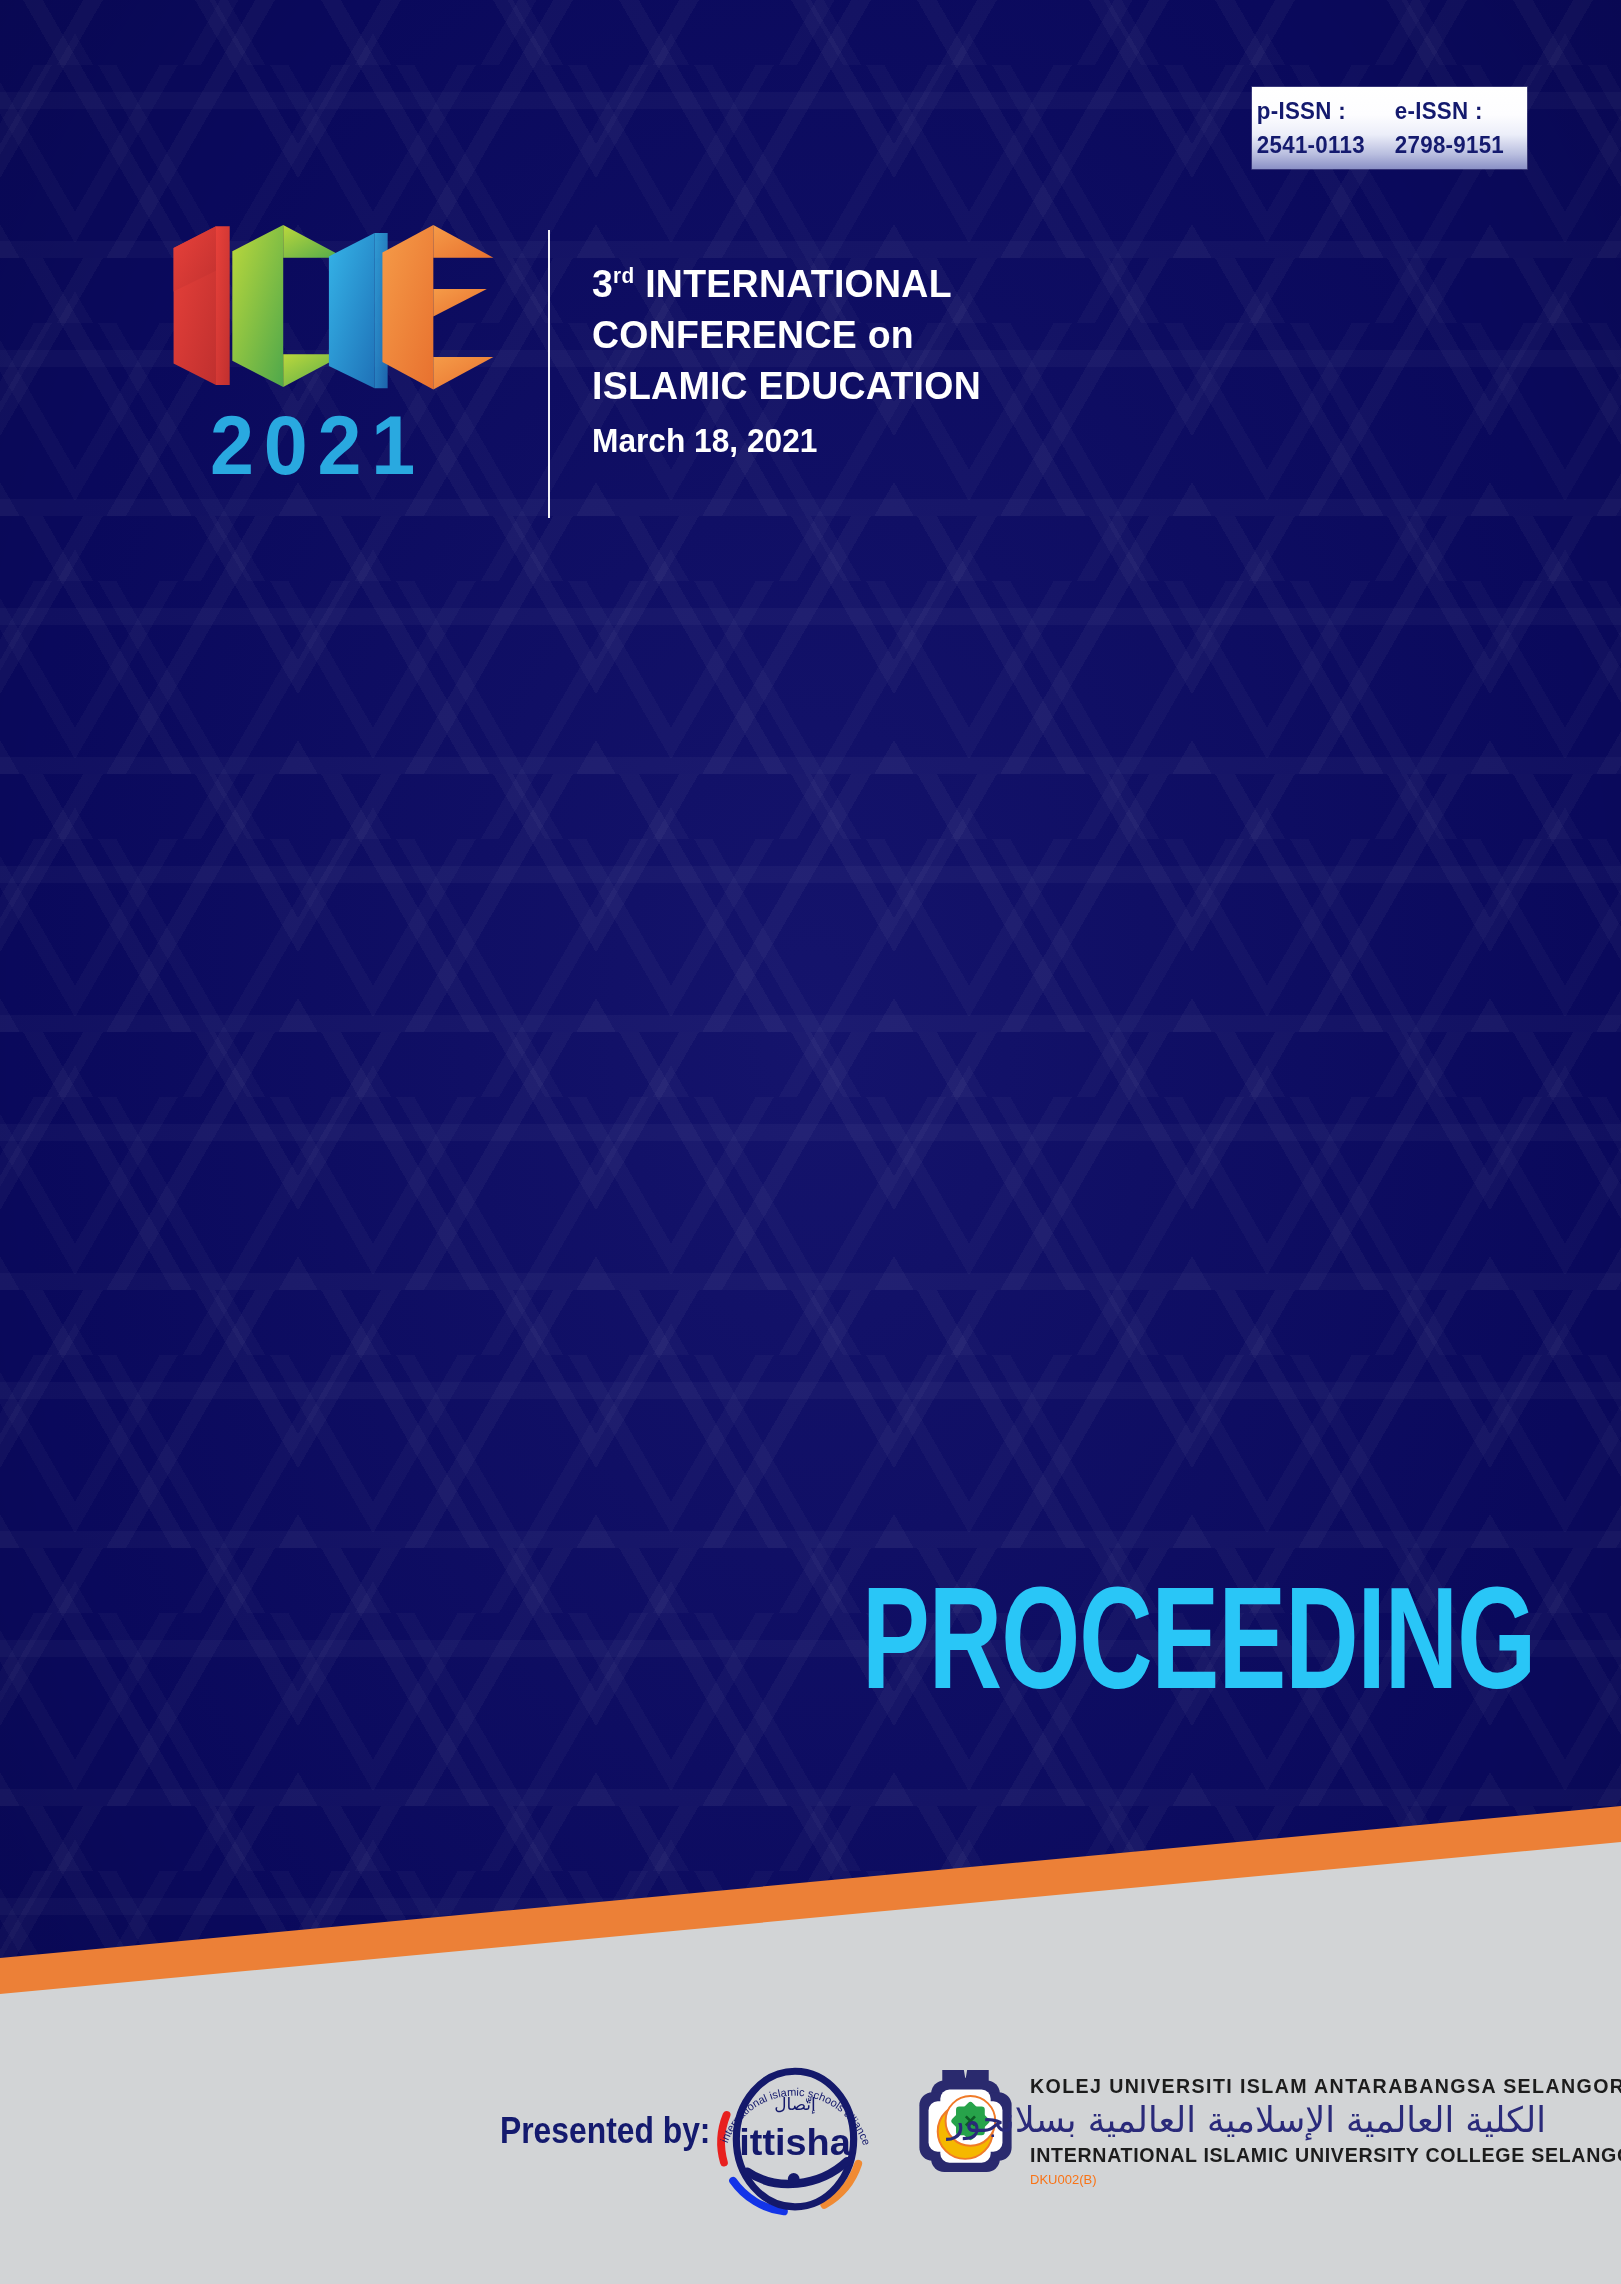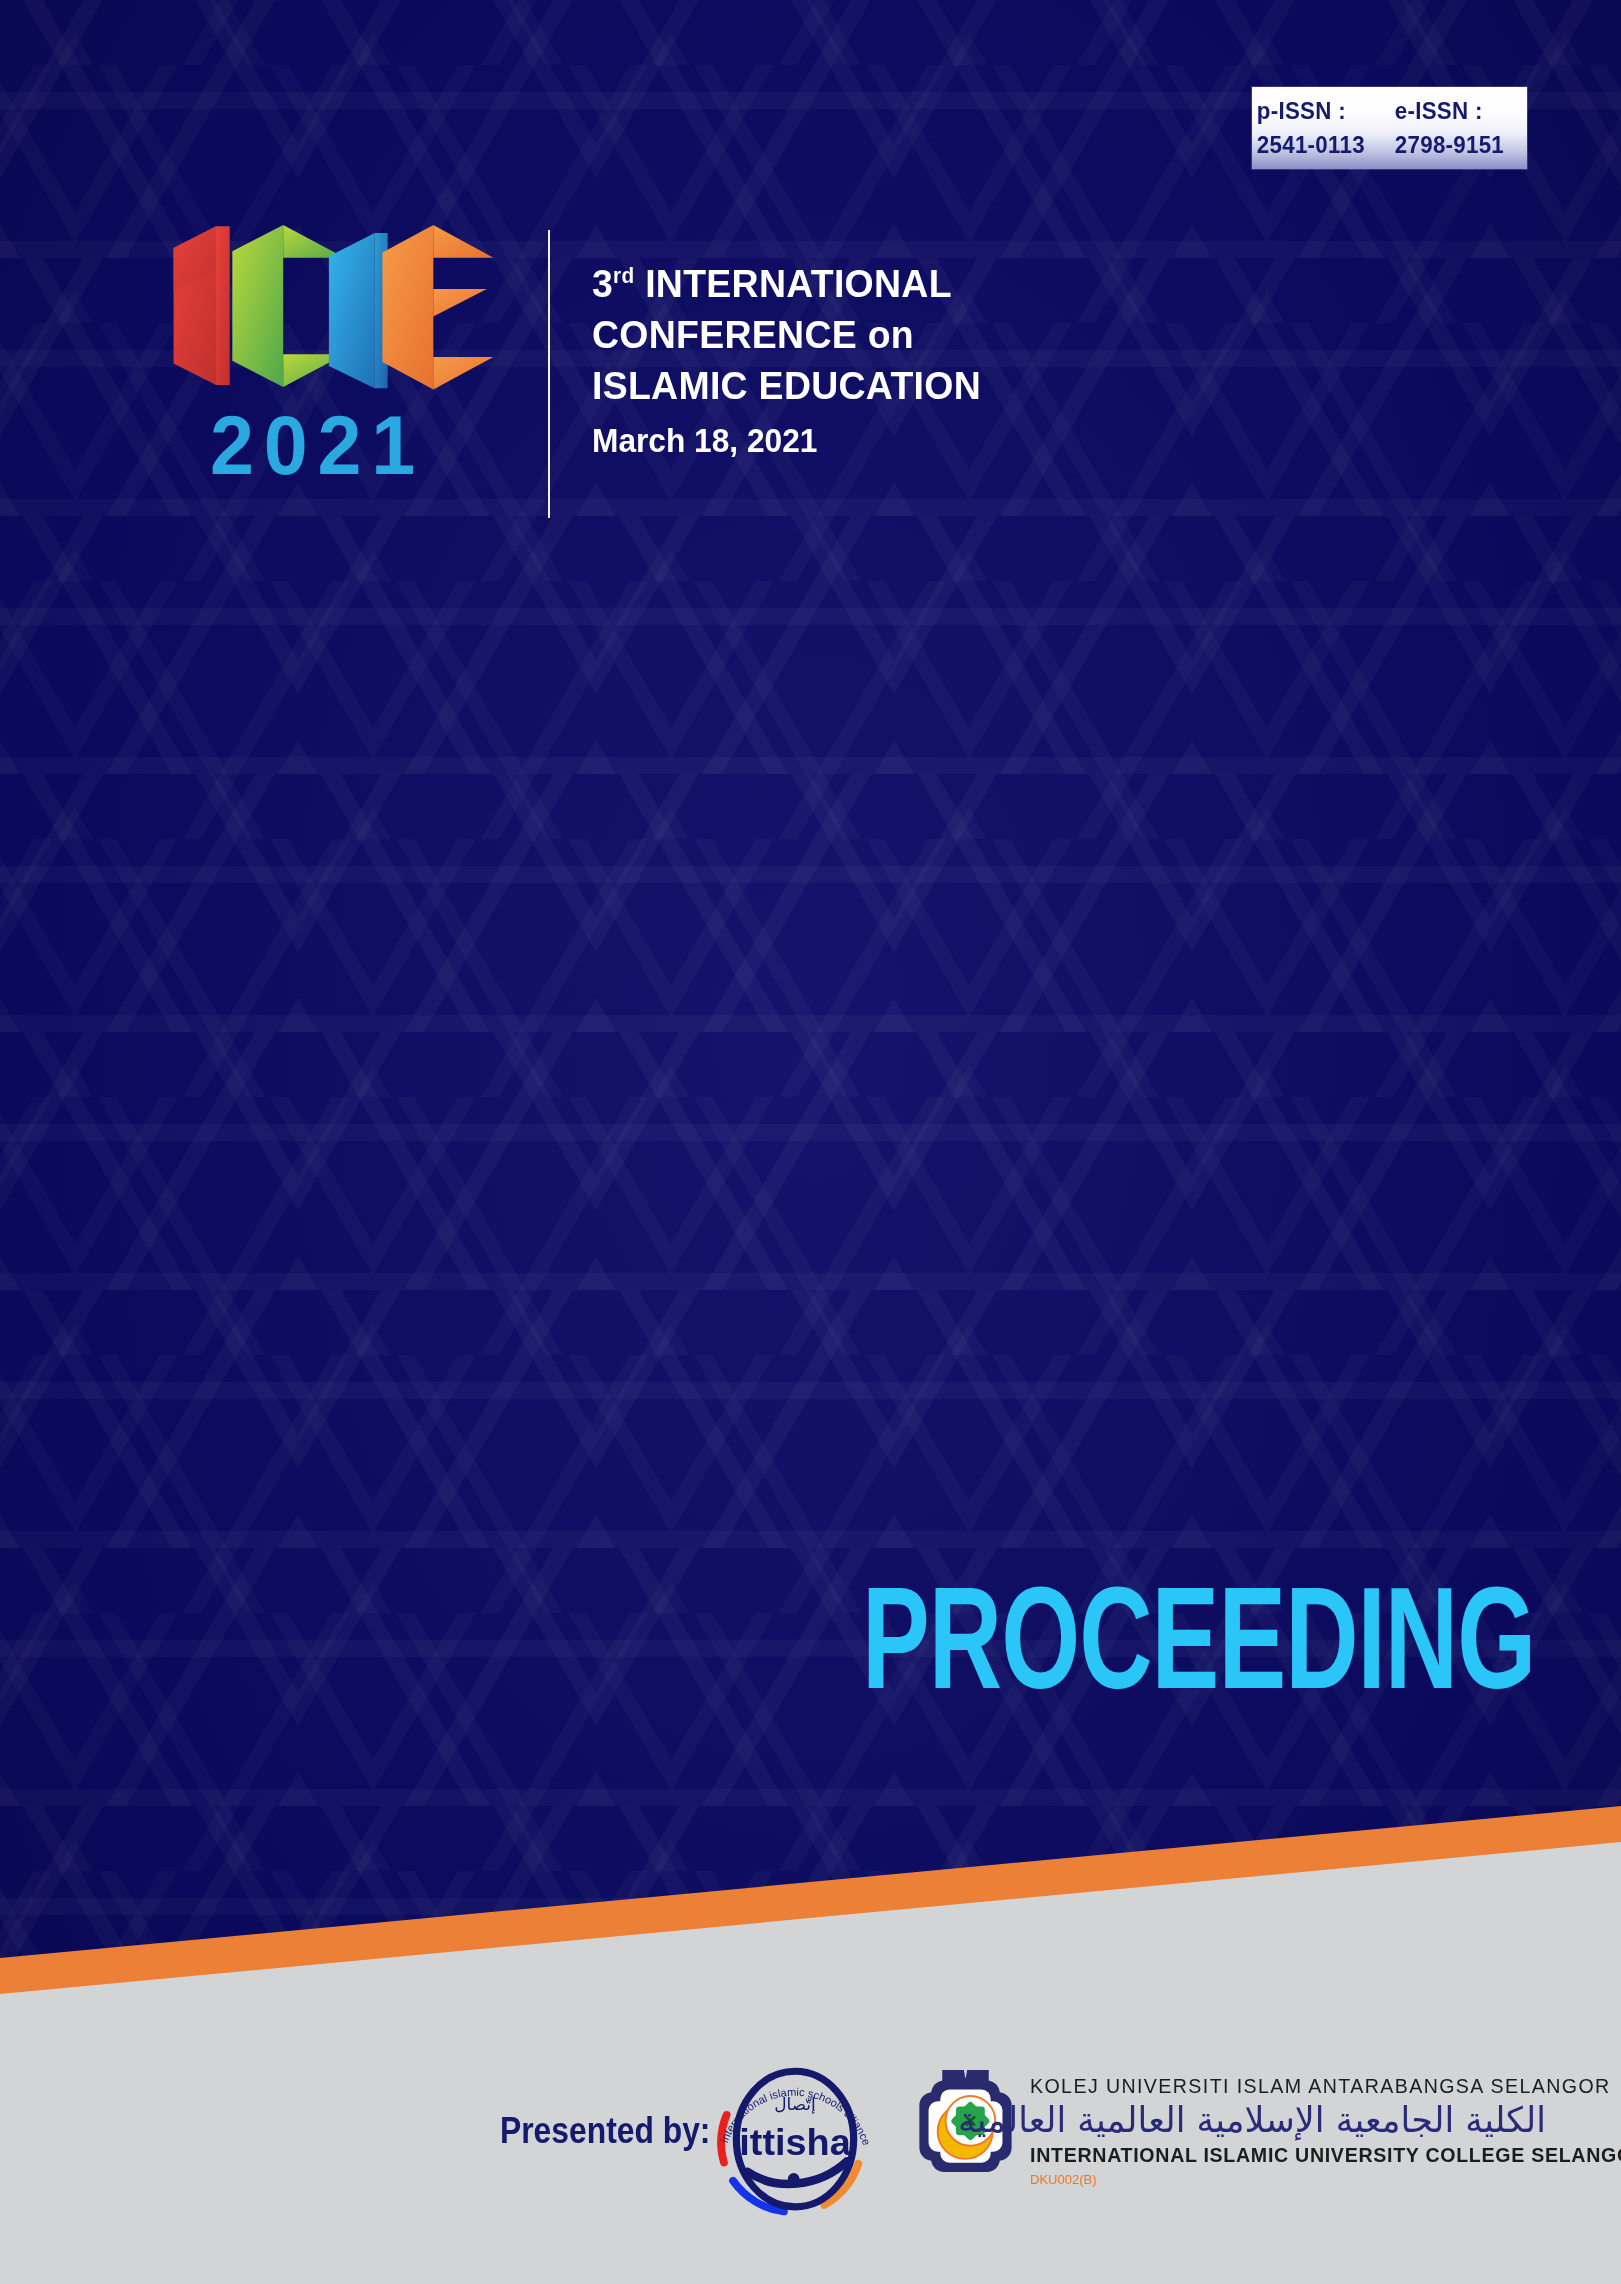--- a/index.html
+++ b/index.html
@@ -116,21 +116,21 @@
   #presented{
     position:absolute;left:500px;top:2110px;
     color:#141A6E;font-weight:bold;font-size:37px;
     font-family:"Liberation Sans",sans-serif;
     transform-origin:left top;transform:scaleX(.86);white-space:nowrap;
   }
   #ittisha-logo{position:absolute;left:707px;top:2053px;width:176px;height:176px;}
   #kuis-logo{position:absolute;left:905px;top:2066px;width:121px;height:121px;}
   #kuis-text{position:absolute;left:1030px;top:2075px;width:523px;text-align:left;}
   #kuis-line1{
-    font-size:19.6px;font-weight:normal;color:#1c1c1c;letter-spacing:1.4px;
+    font-size:19.6px;font-weight:bold;color:#1c1c1c;letter-spacing:1.4px;
     font-family:"Liberation Sans",sans-serif;white-space:nowrap;
   }
   #kuis-arabic{
     font-size:35px;color:#2A2A7A;line-height:1.25;margin-top:1.3px;
     direction:rtl;text-align:right;width:516px;font-family:"DejaVu Sans",sans-serif;
     white-space:nowrap;
   }
   #kuis-line3{
     font-size:19.6px;font-weight:bold;color:#1c1c1c;letter-spacing:0.7px;margin-top:1.3px;
     font-family:"Liberation Sans",sans-serif;white-space:nowrap;
@@ -257,19 +257,19 @@
         <rect x="-22" y="-22" width="44" height="44" rx="5" fill="#27A34A"></rect>
         <rect x="-22" y="-22" width="44" height="44" rx="5" fill="#27A34A" transform="rotate(45)"></rect>
         <circle r="12" fill="#27A34A"></circle>
         <path d="M -7,-7 L 7,7 M 7,-7 L -7,7" stroke="#0E5C26" stroke-width="4"></path>
       </g>
     </svg>
   </div>
 
   <div id="kuis-text">
     <div id="kuis-line1">KOLEJ  UNIVERSITI  ISLAM  ANTARABANGSA  SELANGOR</div>
-    <div id="kuis-arabic">الكلية الجامعية الإسلامية العالمية العالمية</div>
+    <div id="kuis-arabic">الكلية العالمية الإسلامية العالمية بسلانجور</div>
     <div id="kuis-line3">INTERNATIONAL ISLAMIC UNIVERSITY COLLEGE SELANGOR</div>
     <div id="kuis-code">DKU002(B)</div>
   </div>
 
 </div>
 
 
 </body></html>

